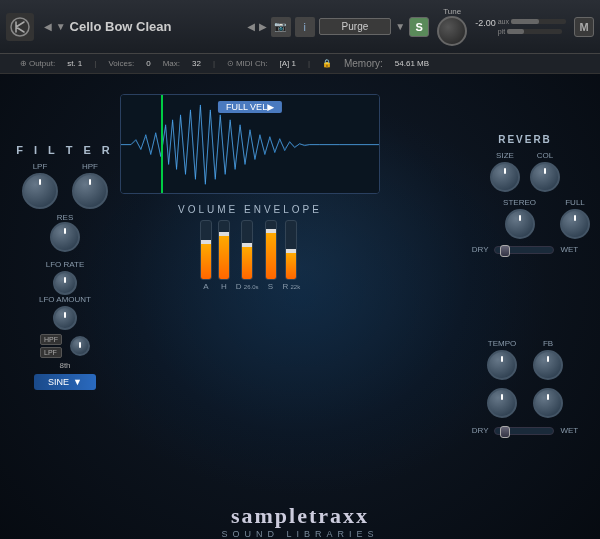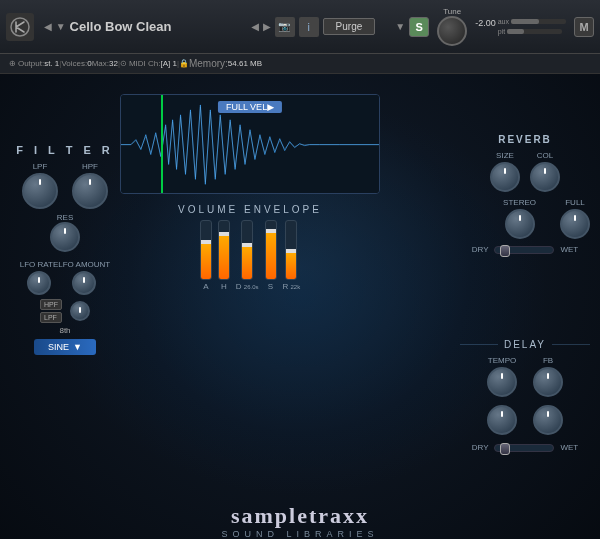--- a/index.html
+++ b/index.html
@@ -44,24 +44,24 @@
       background: #444;
       border-radius: 2px;
       display: flex; align-items: center; justify-content: center;
       color: #aaa; font-size: 10px; cursor: pointer;
     }
     .purge-btn {
       background: #3a3a3a;
       border: 1px solid #666;
       color: #ccc;
       font-size: 10px;
-      padding: 2px 12px;
+      padding: 2px 22px;
       border-radius: 2px;
       cursor: pointer;
-      margin-right: 16px;
+      margin-right: 0;
     }
     .s-btn, .m-btn {
       width: 20px; height: 20px;
       border-radius: 3px;
       display: flex; align-items: center; justify-content: center;
       font-size: 11px; font-weight: bold; cursor: pointer;
       border: 1px solid #666;
     }
     .s-btn { background: #5a8a5a; color: #fff; }
     .m-btn { background: #3a3a3a; color: #aaa; }
@@ -412,21 +412,21 @@
           <div style="width:55px;height:5px;background:#333;border-radius:2px;position:relative;">
             <div style="width:30%;height:100%;background:#666;border-radius:2px;"></div>
           </div>
         </div>
       </div>
     </div>
     <div class="m-btn" style="margin-left:4px;">M</div>
   </div>
 </div>
 
-<div style="background:#1e2228;height:20px;display:flex;align-items:center;padding:0 9px;border-bottom:1px solid #333;">
+<div style="background:#1e2228;height:20px;display:flex;align-items:center;padding:0 20px;gap:12px;border-bottom:1px solid #333;">
   <span style="color:#888;font-size:8px;">⊕ Output:</span>
   <span style="color:#ccc;font-size:8px;">st. 1</span>
   <span style="color:#555;font-size:8px;">|</span>
   <span style="color:#888;font-size:8px;">Voices:</span>
   <span style="color:#ccc;font-size:8px;">0</span>
   <span style="color:#888;font-size:8px;">Max:</span>
   <span style="color:#ccc;font-size:8px;">32</span>
   <span style="color:#555;font-size:8px;">|</span>
   <span style="color:#888;font-size:8px;">⊙ MIDI Ch:</span>
   <span style="color:#ccc;font-size:8px;">[A] 1</span>
@@ -461,21 +461,21 @@
       <div class="knob-group">
         <div class="knob-label">HPF</div>
         <div class="knob knob-lg"></div>
       </div>
     </div>
     <div class="res-label">RES</div>
     <div style="display:flex;justify-content:center;margin-bottom:6px;">
       <div class="knob knob-md"></div>
     </div>
 
-    <div style="display:flex;justify-content:center;gap:0;margin-top:8px;">
+    <div style="display:flex;justify-content:center;gap:0;margin-top:8px;flex-direction:column;">
       <div class="knob-group">
         <div class="knob-label">LFO RATE</div>
         <div class="knob knob-sm"></div>
       </div>
       <div class="knob-group">
         <div class="knob-label">LFO AMOUNT</div>
         <div class="knob knob-sm"></div>
       </div>
     </div>
 
@@ -577,25 +577,20 @@
       <span class="dry-label">DRY</span>
       <div class="dw-slider">
         <div class="dw-thumb"></div>
       </div>
       <span class="wet-label">WET</span>
     </div>
   </div>
 
   <div class="delay-section">
 
-    <div style="display:flex;align-items:center;gap:6px;justify-content:center;margin-bottom:6px;">
-      <div style="flex:1;height:1px;background:rgba(100,150,200,0.3);"></div>
-      <span style="color:#aabbcc;font-size:10px;letter-spacing:2px;">DELAY</span>
-      <div style="flex:1;height:1px;background:rgba(100,150,200,0.3);"></div>
-    </div>
 
     <div style="display:flex;gap:16px;justify-content:center;">
       <div class="knob-group">
         <div class="knob-label">TEMPO</div>
         <div class="knob knob-md"></div>
       </div>
       <div class="knob-group">
         <div class="knob-label">FB</div>
         <div class="knob knob-md"></div>
       </div>

